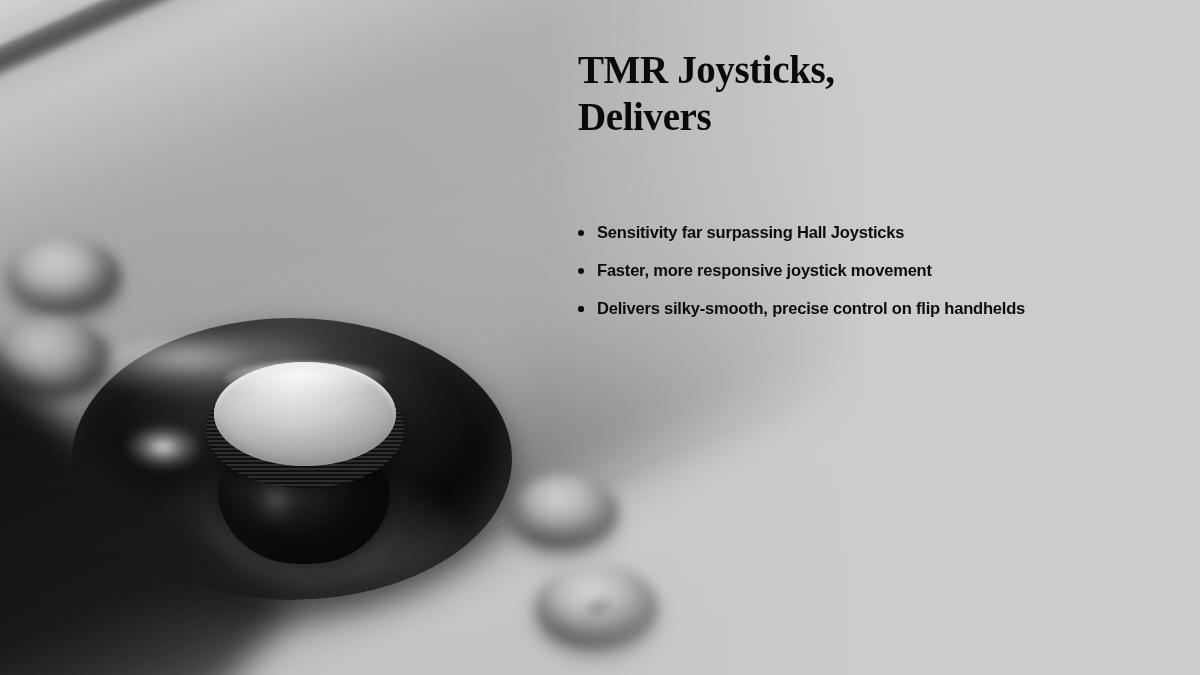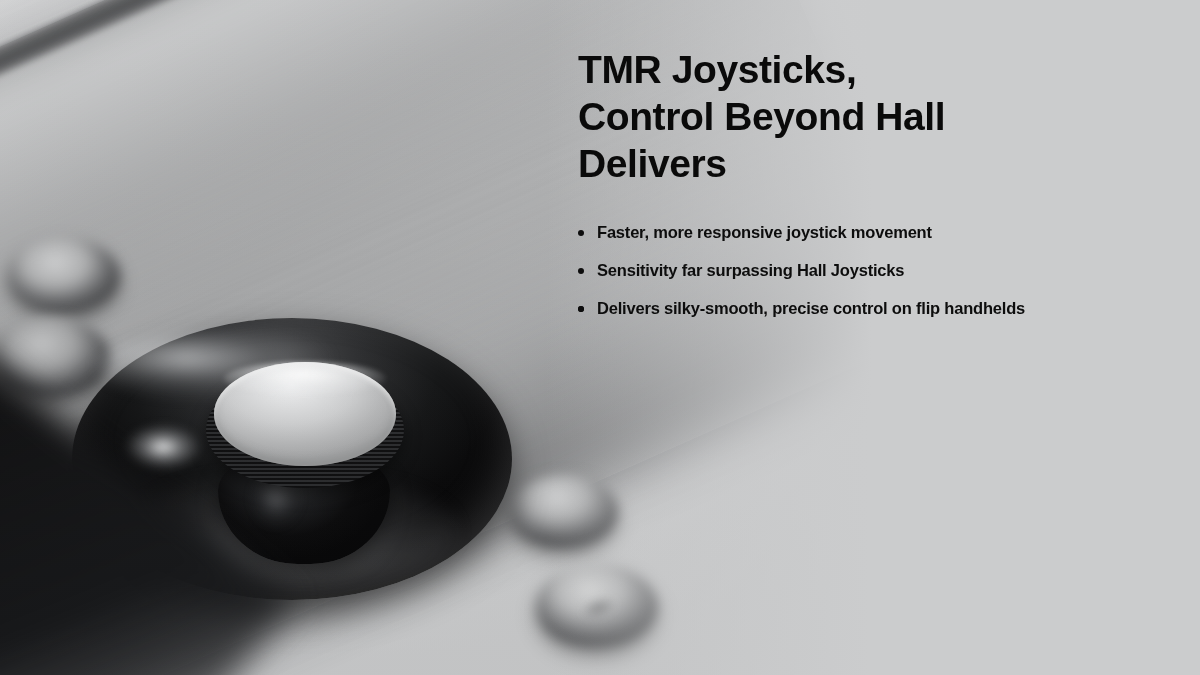--- a/index.html
+++ b/index.html
@@ -274,21 +274,21 @@
   .headline {
     position:absolute;
     left:0; top:46px;
     width:540px;
     font-size:39px;
     line-height:47px;
     font-weight:bold;
     letter-spacing:-0.4px;
     color:#0a0a0a;
   }
-  .headline .hl-line { display:block; white-space:nowrap; }
+  .headline .hl-line { display:block; white-space:nowrap;font-family:Liberation Serif, serif; }
 
   .bullets {
     position:absolute;
     left:0; top:221px;
     width:600px;
     list-style:none;
   }
   .bullet {
     position:relative;
     padding-left:19px;
@@ -344,32 +344,31 @@
 
     <div class="corner-wedge"></div>
     <div class="photo-veil"></div>
     <div class="photo-fade"></div>
   </div>
 
   <div class="panel">
 
     <h1 class="headline">
       <span class="hl-line">TMR Joysticks,</span>
-      <span class="hl-line">Control Beyond Hall</span>
       <span class="hl-line">Delivers</span>
     </h1>
 
     <ul class="bullets">
       <li class="bullet">
         <span class="dot"></span>
-        <span>Faster, more responsive joystick movement</span>
+        <span>Sensitivity far surpassing Hall Joysticks</span>
       </li>
       <li class="bullet">
         <span class="dot"></span>
-        <span>Sensitivity far surpassing Hall Joysticks</span>
+        <span>Faster, more responsive joystick movement</span>
       </li>
       <li class="bullet">
         <span class="dot"></span>
       </li>
       <li class="bullet">
         <span class="dot"></span>
         <span>Delivers silky-smooth, precise control on flip handhelds</span>
       </li>
     </ul>
 

